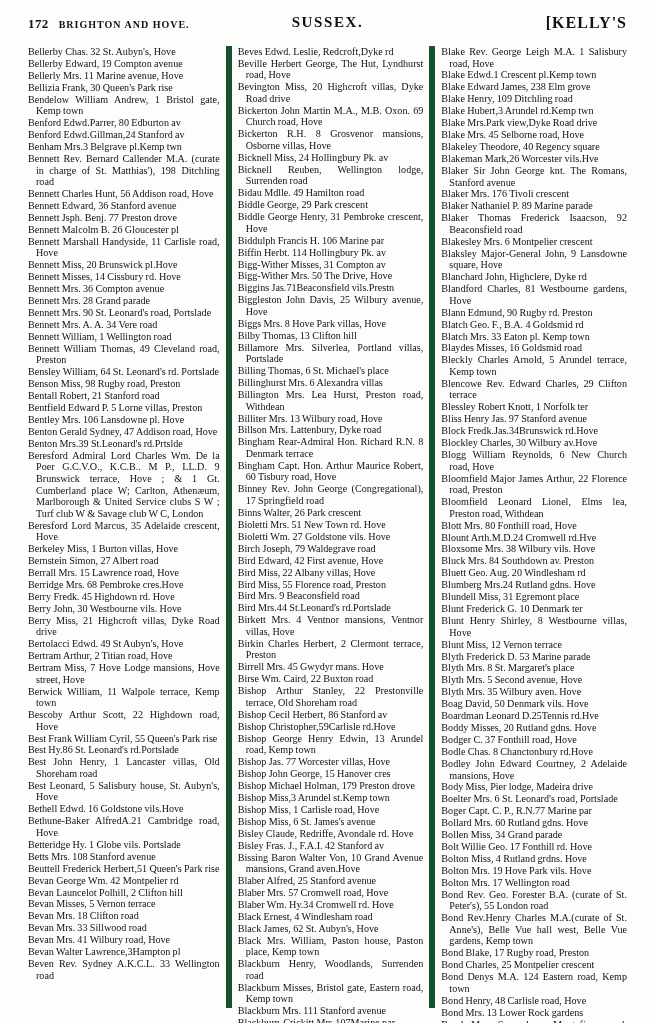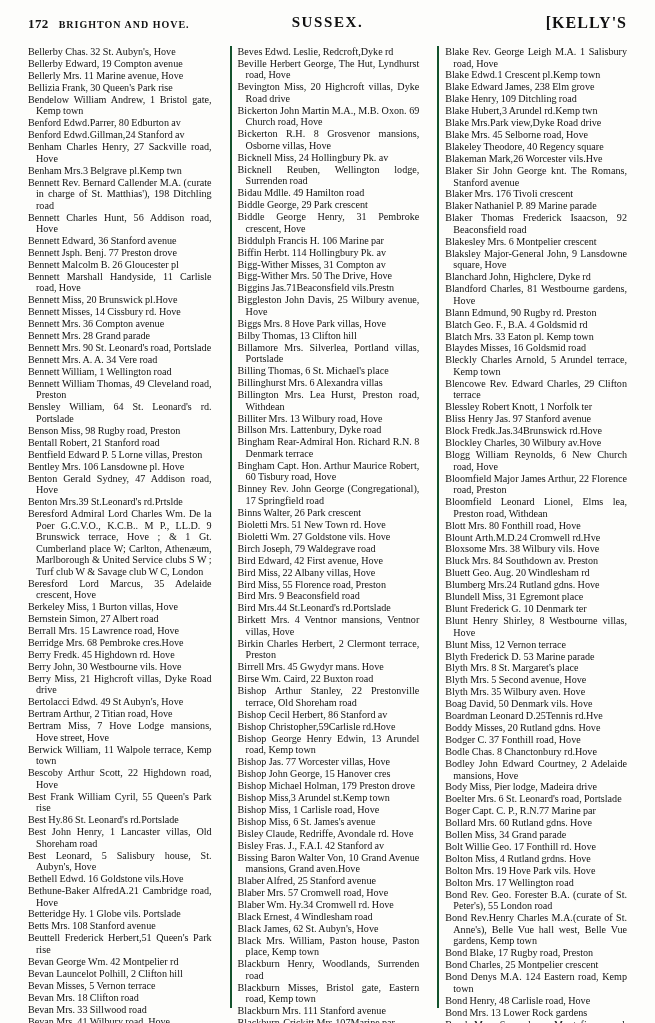--- a/index.html
+++ b/index.html
@@ -61,29 +61,28 @@
     font-size: 16px;
     letter-spacing: 1.0px;
     white-space: nowrap;
     z-index: 2;
   }
   
   .columns {
     display: flex;
     height: 962px;
     align-items: stretch;
-    gap: 12px;
   }
   .col {
     box-sizing: border-box;
     width: 33.333%;
     padding: 0 6px;
   }
   .col + .col {
-    border-left: 2px solid #14532d;
+    border-left: 6px solid #14532d;
   }
   .entry {
     font-size: 10.15px;
     line-height: 11.55px;
     text-indent: 0;
     padding-left: 8px;
     margin: 0 0 0.4px 0;
     text-align: justify;
     text-justify: inter-word;
     word-spacing: -0.2px;
@@ -111,21 +110,20 @@
   <div class="columns">
 
     <div class="col">
       <div class="entry">Bellerby Chas. 32 St. Aubyn's, Hove</div>
       <div class="entry">Bellerby Edward, 19 Compton avenue</div>
       <div class="entry">Bellerly Mrs. 11 Marine avenue, Hove</div>
       <div class="entry">Bellizia Frank, 30 Queen's Park rise</div>
       <div class="entry">Bendelow William Andrew, 1 Bristol gate, Kemp town</div>
       <div class="entry">Benford Edwd.Parrer, 80 Edburton av</div>
       <div class="entry">Benford Edwd.Gillman,24 Stanford av</div>
-      <div class="entry">Benham Charles Henry, 27 Sackville road, Hove</div>
       <div class="entry">Benham Mrs.3 Belgrave pl.Kemp twn</div>
       <div class="entry">Bennett Rev. Bernard Callender M.A. (curate in charge of St. Matthias'), 198 Ditchling road</div>
       <div class="entry">Bennett Charles Hunt, 56 Addison road, Hove</div>
       <div class="entry">Bennett Edward, 36 Stanford avenue</div>
       <div class="entry">Bennett Jsph. Benj. 77 Preston drove</div>
       <div class="entry">Bennett Malcolm B. 26 Gloucester pl</div>
       <div class="entry">Bennett Marshall Handyside, 11 Carlisle road, Hove</div>
       <div class="entry">Bennett Miss, 20 Brunswick pl.Hove</div>
       <div class="entry">Bennett Misses, 14 Cissbury rd. Hove</div>
       <div class="entry">Bennett Mrs. 36 Compton avenue</div>

